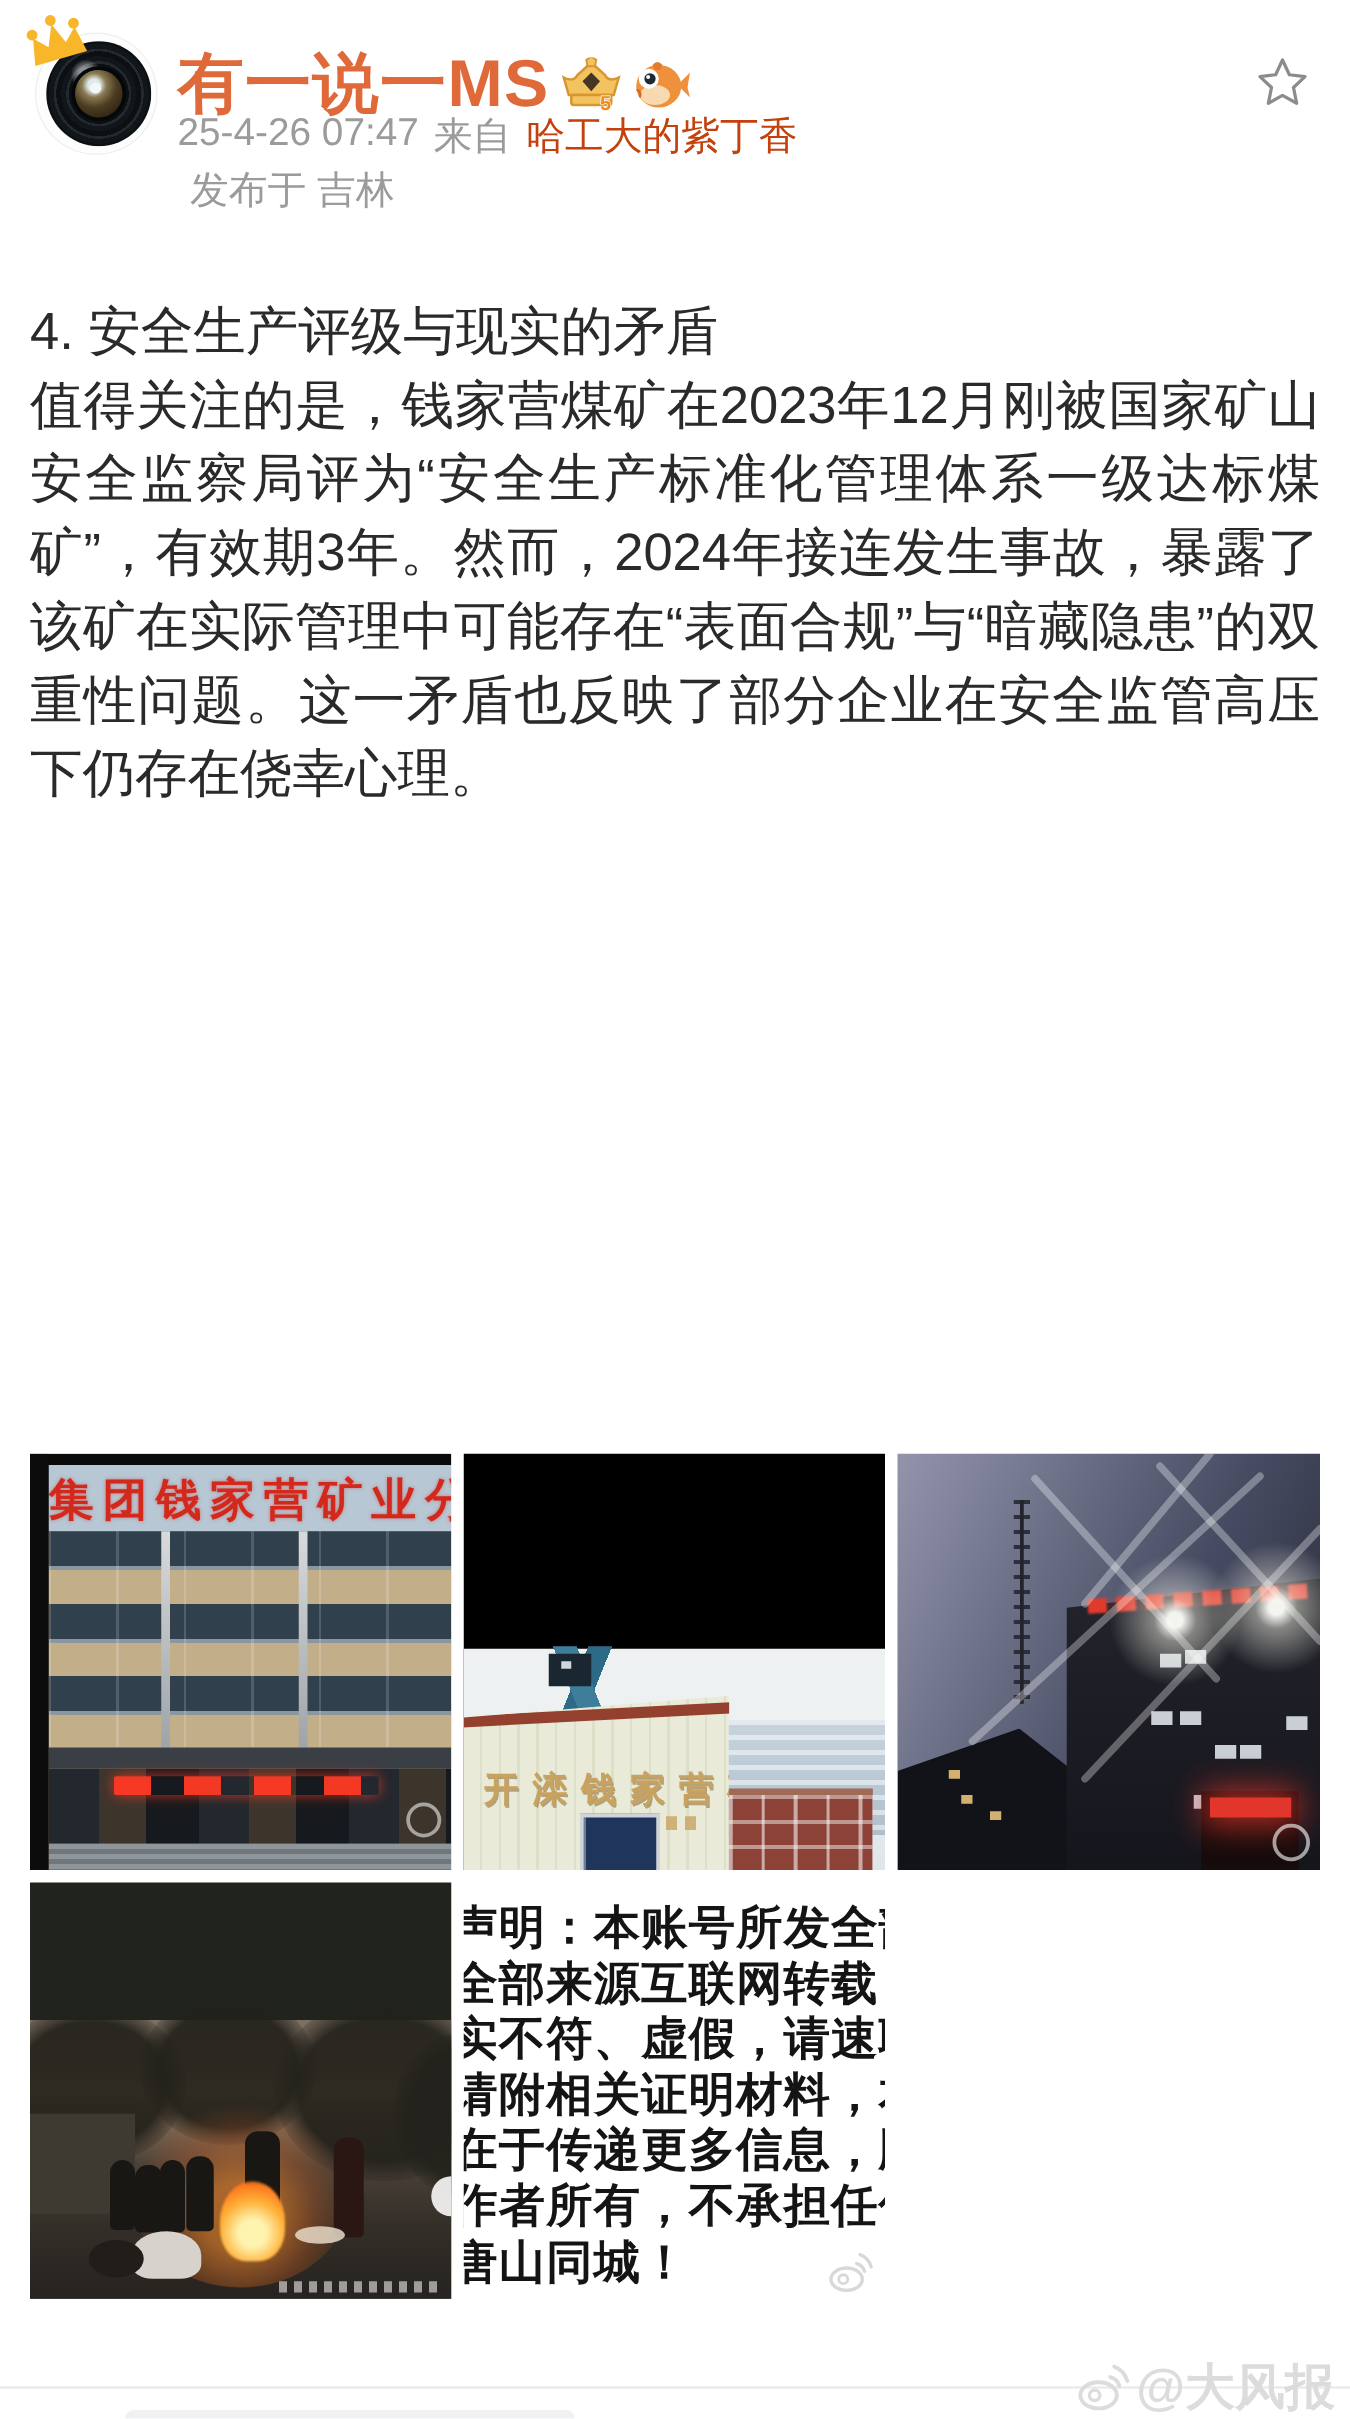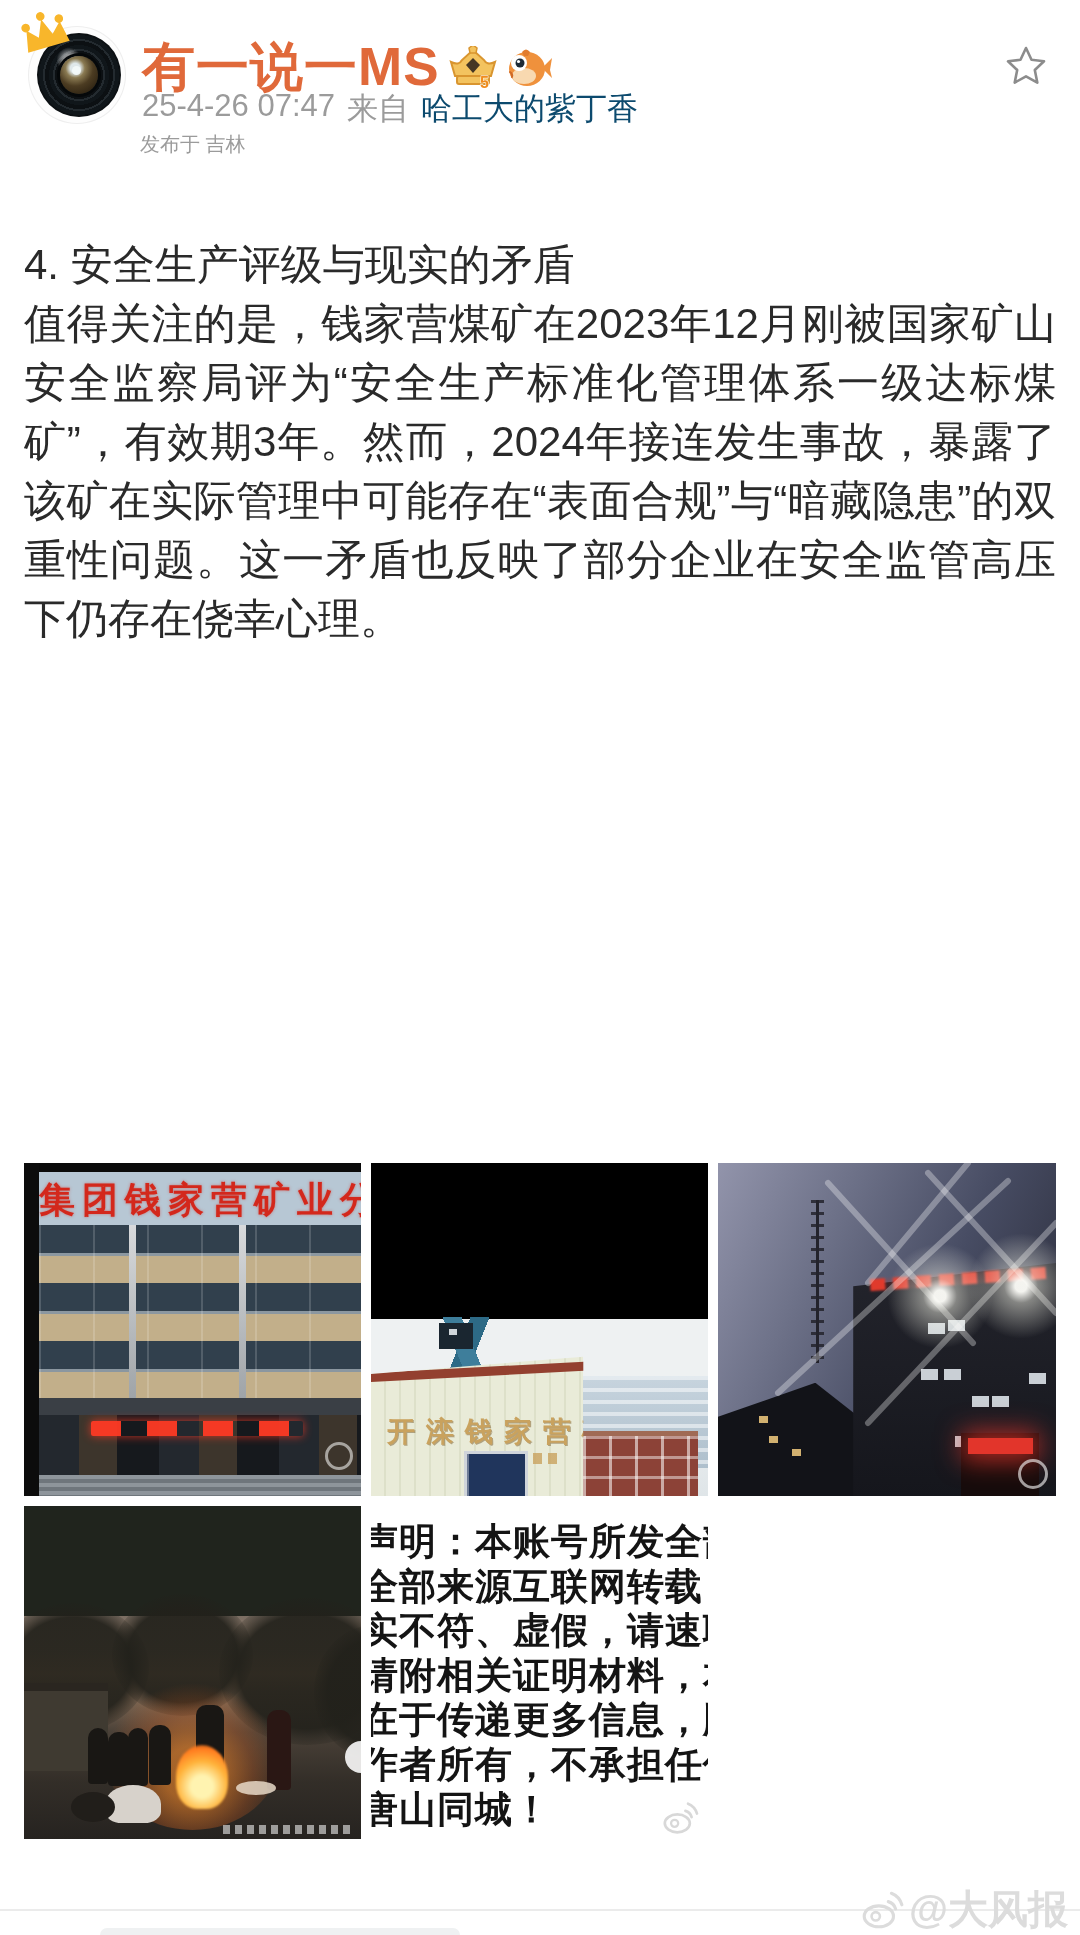--- a/index.html
+++ b/index.html
@@ -20,22 +20,22 @@
     background:radial-gradient(circle at 40% 32%, #dfe8ea 0 14%, #8a7a52 28%, #4c3c22 52%, #1d150a 100%);
     box-shadow:0 0 0 3px #05080a;}
   .lens-dot{position:absolute;left:44px;top:40px;width:9px;height:9px;border-radius:50%;
     background:#f4f9f9;opacity:.9;}
   .avatar-crown{position:absolute;left:-10px;top:-14px;transform:rotate(-16deg);}
 
   .name-row{position:absolute;left:142px;top:32px;display:flex;align-items:center;gap:9px;}
   .username{font-size:53px;font-weight:bold;color:#e0693a;letter-spacing:1px;}
   .badge{display:inline-block;}
   .meta-row{position:absolute;left:142px;top:88px;font-size:31px;color:#9b9b9b;display:flex;gap:12px;}
-  .meta-link{color:#0c4a6e;}
-  .meta-row2{position:absolute;left:140px;top:131px;font-size:20px;color:#9b9b9b;}
+  .meta-link{color:#c2410c;}
+  .meta-row2{position:absolute;left:152px;top:131px;font-size:31px;color:#9b9b9b;}
   .star{position:absolute;right:30px;top:42px;}
 
   
   .content{position:absolute;left:24px;top:176px;width:1032px;height:985px;overflow:hidden;
     font-size:42px;line-height:59px;color:#2a2a2a;font-weight:500;text-align:justify;}
   .content p{margin:0;}
   .content .sec-head{margin-top:59px;}
 
   
   .grid{position:absolute;left:24px;top:1163px;width:1032px;height:676px;}

